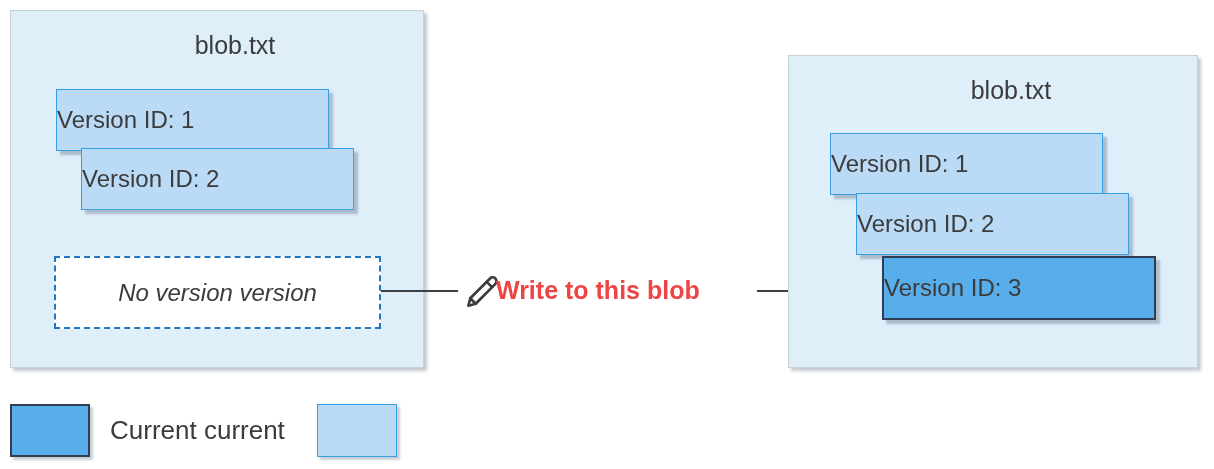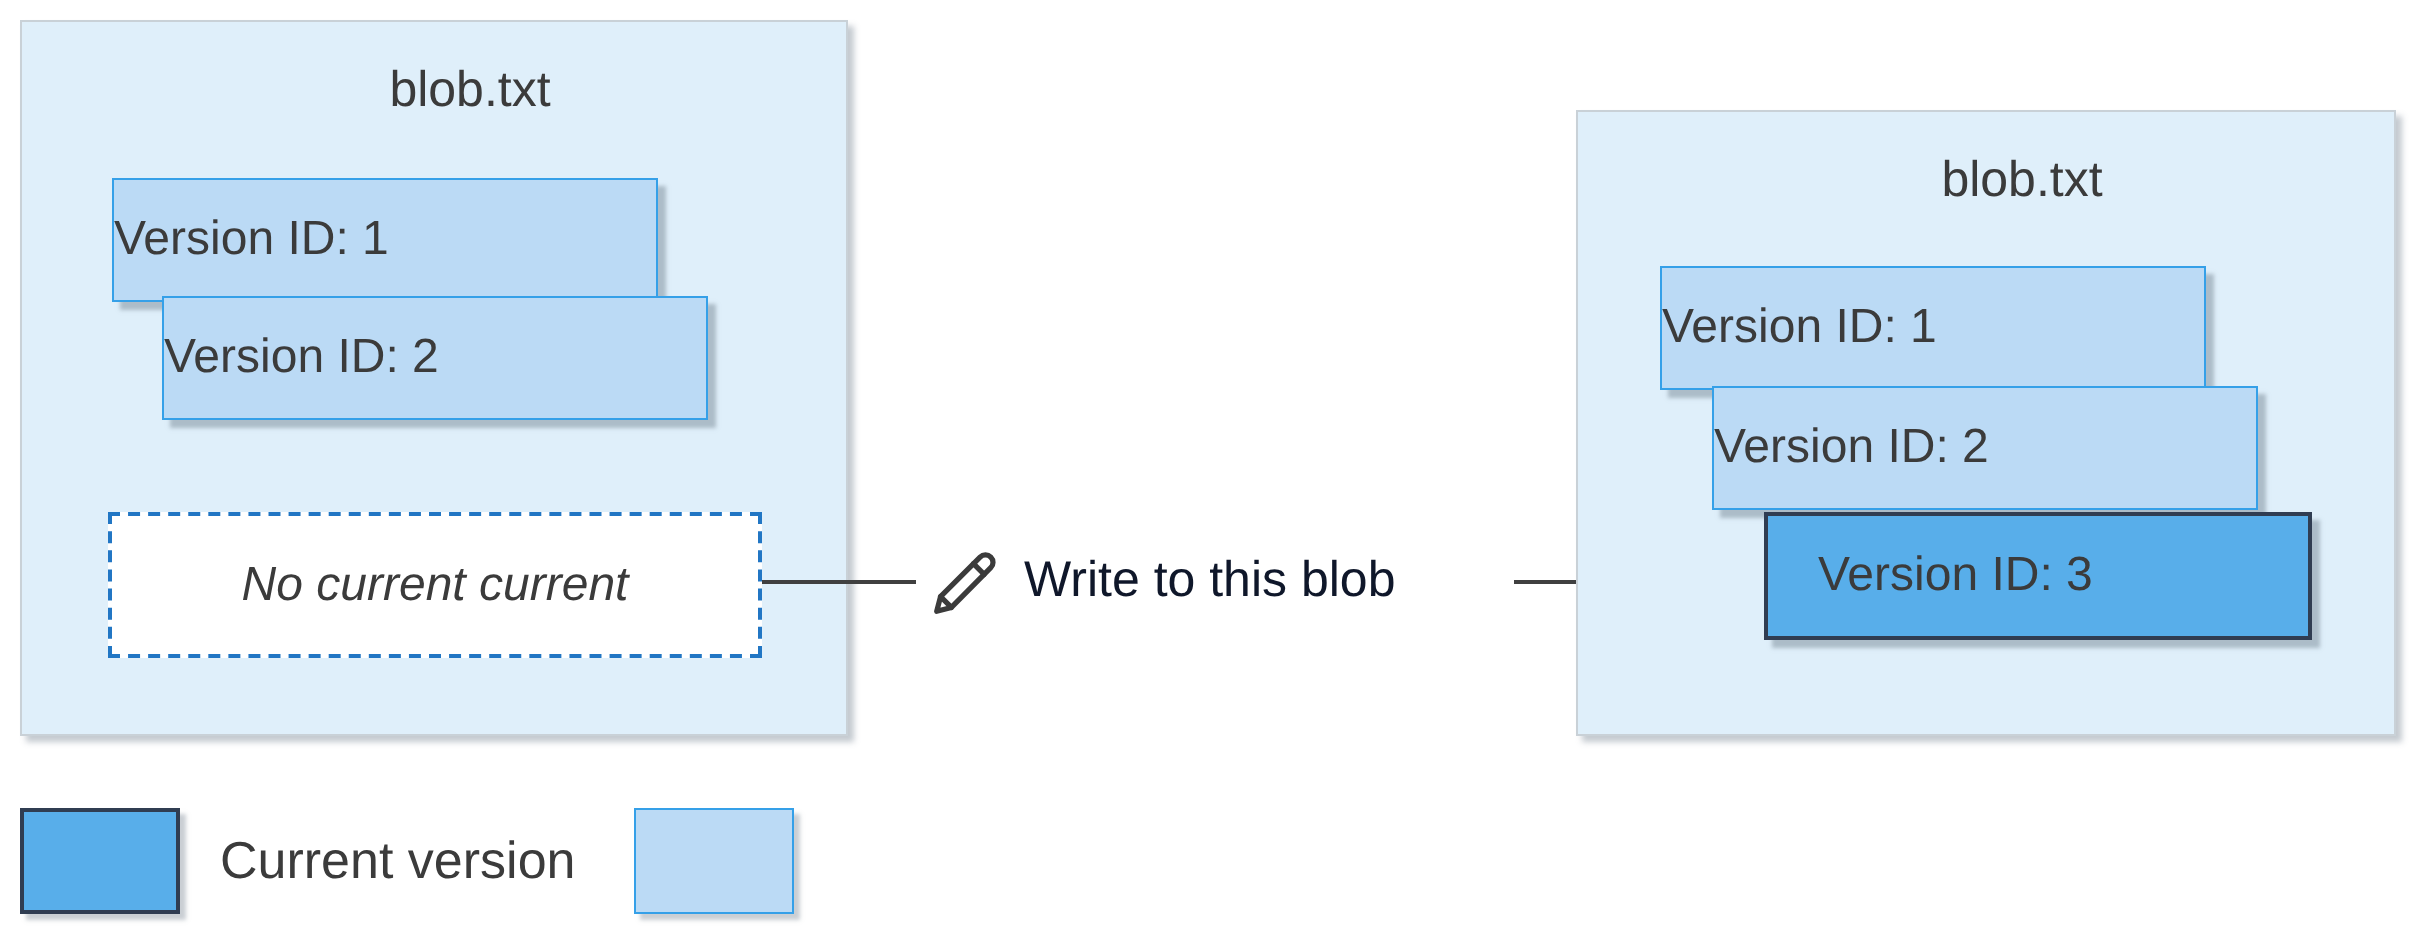--- a/index.html
+++ b/index.html
@@ -51,21 +51,21 @@
     border:2px solid var(--cur-border);
   }
 
   
   .l-v1{left:45px;top:78px;}
   .l-v2{left:70px;top:137px;}
 
   
   .r-v1{left:41px;top:77px;}
   .r-v2{left:67px;top:137px;}
-  .r-v3{left:93px;top:200px;width:274px;height:64px;padding-left:25px;}
+  .r-v3{left:93px;top:200px;width:274px;height:64px;}
 
   .dashed-box{
     position:absolute;left:43px;top:245px;width:327px;height:73px;
     background:#ffffff;
     border:2px dashed var(--dash-border);
     display:flex;align-items:center;justify-content:center;
     font-size:24px;font-style:italic;color:var(--text);
   }
 
   .hline{position:absolute;height:2px;background:var(--arrow);top:290px;}
@@ -73,22 +73,22 @@
   .line-b{left:757px;width:112px;}
   .arrowhead{
     position:absolute;left:867px;top:282px;
     width:0;height:0;
     border-left:15px solid var(--arrow);
     border-top:9px solid transparent;
     border-bottom:9px solid transparent;
   }
   .pencil{position:absolute;left:461px;top:271px;width:42px;height:42px;}
   .action-label{
-    position:absolute;left:512px;top:276px;width:240px;
-    font-size:25px;font-weight:400;color:#0f172a;white-space:nowrap;
+    position:absolute;left:496px;top:276px;width:240px;
+    font-size:25px;font-weight:700;color:#ef4444;white-space:nowrap;
   }
 
   .legend-row{position:absolute;left:0;top:404px;width:700px;height:53px;}
   .swatch{
     position:absolute;top:0;width:80px;height:53px;
     box-shadow:3px 3px 2px rgba(150,160,170,0.5);
   }
   .swatch-current{left:10px;background:var(--cur-fill);border:2px solid var(--cur-border);}
   .swatch-previous{left:317px;background:var(--prev-fill);border:1.5px solid var(--prev-border);}
   .legend-label{
@@ -105,21 +105,21 @@
 
   <div class="panel panel-left">
     <div class="panel-title">blob.txt</div>
     <div class="vbox l-v1">
       <span>Version ID: 1</span>
     </div>
     <div class="vbox l-v2">
       <span>Version ID: 2</span>
     </div>
     <div class="dashed-box">
-      <span>No current current</span>
+      <span>No version version</span>
     </div>
   </div>
 
   <div class="hline line-a"></div>
   <svg class="pencil" viewBox="0 0 24 24" fill="none" stroke="#3b3b3b" stroke-width="1.5" stroke-linecap="round" stroke-linejoin="round">
     <path d="M4.2 19.8l1.1-4.2L16.6 4.3a2.15 2.15 0 0 1 3.05 3.05L8.4 18.7l-4.2 1.1z"></path>
     <path d="M14.7 6.2l3.05 3.05"></path>
     <path d="M5.3 15.6l3.1 3.1"></path>
   </svg>
   <div class="action-label">Write to this blob</div>
@@ -134,17 +134,17 @@
     <div class="vbox r-v2">
       <span>Version ID: 2</span>
     </div>
     <div class="vbox current r-v3">
       <span>Version ID: 3</span>
     </div>
   </div>
 
   <div class="legend-row">
     <div class="swatch swatch-current"></div>
-    <div class="legend-label legend-label-current">Current version</div>
+    <div class="legend-label legend-label-current">Current current</div>
     <div class="swatch swatch-previous"></div>
   </div>
 
 </div>
 
 </body></html>

